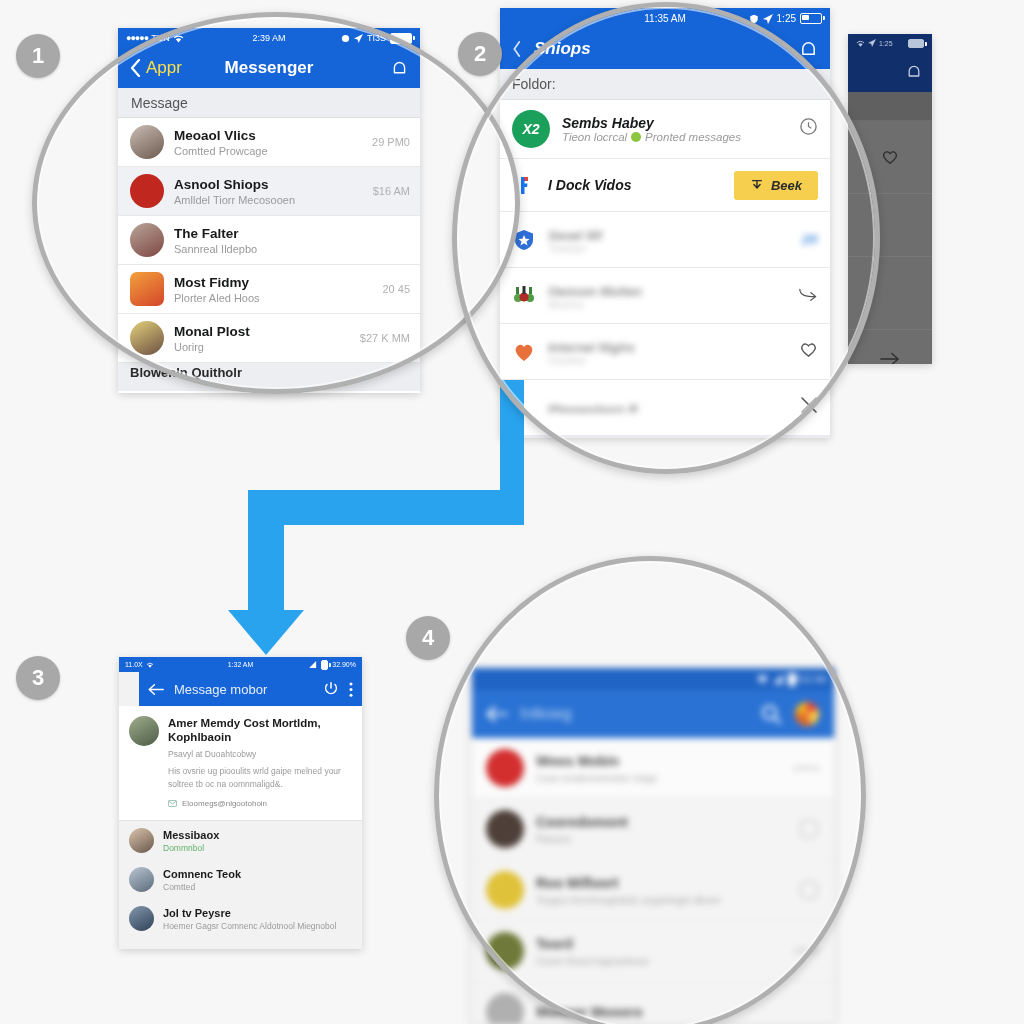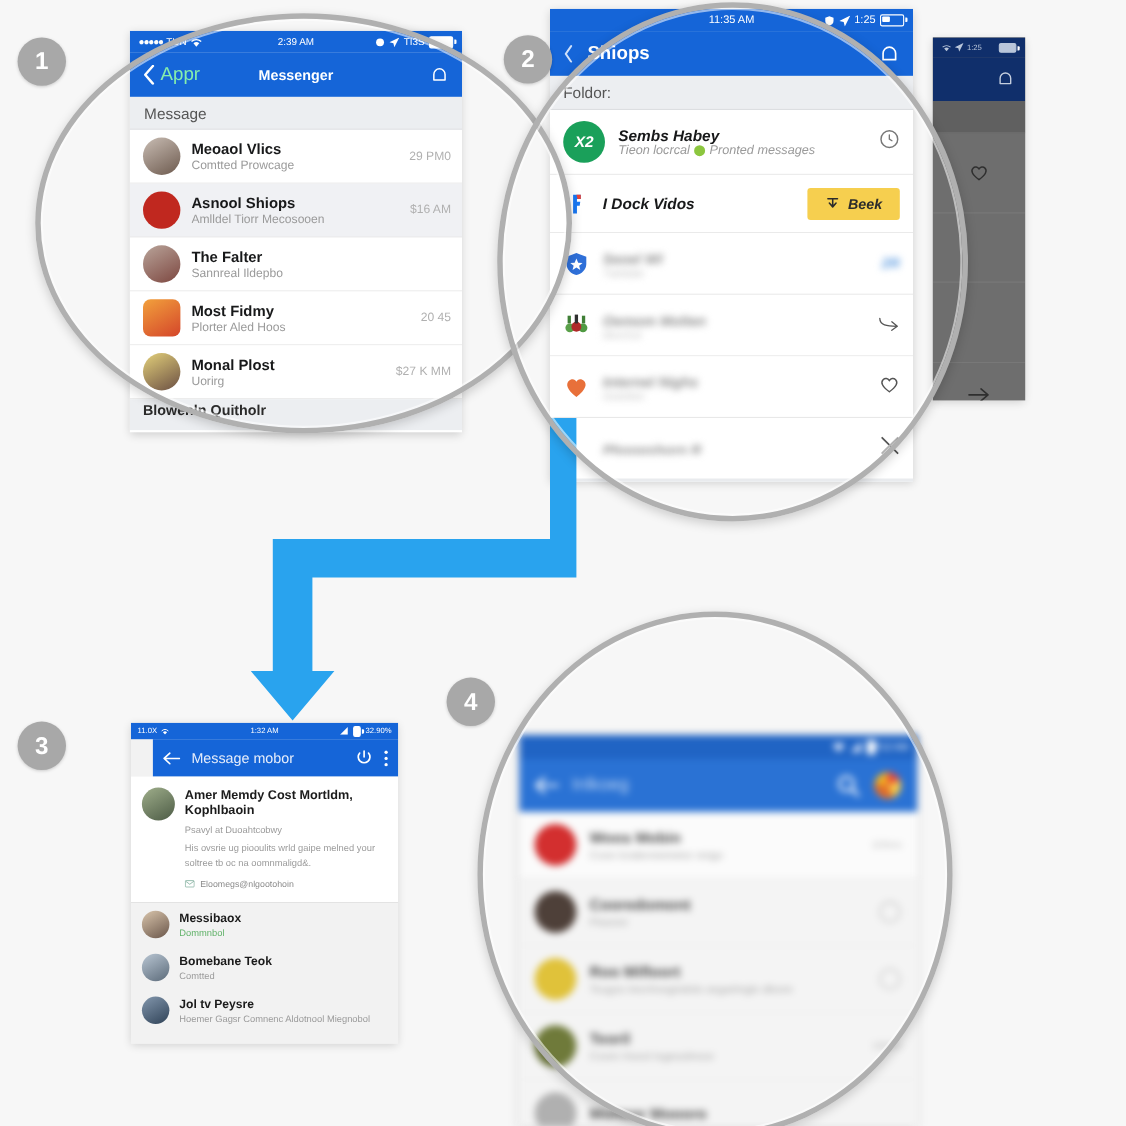--- a/index.html
+++ b/index.html
@@ -66,22 +66,22 @@
   .avatar{border-radius:50%;flex:0 0 auto;background:#cfcfcf;overflow:hidden;position:relative;}
   .rowtext{flex:1;min-width:0;overflow:hidden;}
   .rname{font-weight:bold;color:#18191a;white-space:nowrap;overflow:hidden;}
   .rsub{color:#9a9a9a;white-space:nowrap;overflow:hidden;}
   .rtime{color:#b0b0b0;flex:0 0 auto;}
 
   
   #phone1{left:118px;top:28px;width:302px;height:365px;}
   #phone1 .statusbar{height:20px;font-size:9px;}
   #phone1 .navbar{height:40px;padding:0 12px;justify-content:space-between;}
-  #p1back{display:flex;align-items:center;gap:5px;font-size:17px;color:#86efac;}
-  #p1title{font-size:13px;font-weight:bold;color:#fff;position:absolute;left:0;right:0;text-align:center;pointer-events:none;}
+  #p1back{display:flex;align-items:center;gap:5px;font-size:17px;color:#fde047;}
+  #p1title{font-size:17px;font-weight:bold;color:#fff;position:absolute;left:0;right:0;text-align:center;pointer-events:none;}
   #phone1 .navbar{position:relative;}
   #phone1 .sectionhdr{height:29px;display:flex;align-items:center;padding:0 13px;font-size:14px;}
   #phone1 .row{height:48px;padding:0 10px 0 12px;}
   #phone1 .avatar{width:34px;height:34px;margin-right:10px;}
   #phone1 .rname{font-size:13.5px;}
   #phone1 .rsub{font-size:11px;margin-top:2px;}
   #phone1 .rtime{font-size:11px;}
   #phone1 .row.alt{background:#f0f1f4;}
   #p1last{height:24px;background:#eceef1;display:flex;align-items:flex-start;
           padding:2px 12px;font-size:13px;font-weight:bold;color:#2a2a2a;overflow:hidden;}
@@ -89,21 +89,21 @@
   
   #phone2b{left:848px;top:34px;width:84px;height:330px;background:#6e6e6e;}
   #phone2b .statusbar{height:18px;background:#102f6b;}
   #phone2b .navbar{height:40px;background:#102f6b;justify-content:flex-end;padding-right:10px;}
   #phone2b .grow{border-bottom:1px solid rgba(255,255,255,.07);display:flex;
                  align-items:center;justify-content:center;color:#2e2e2e;}
 
   
   #phone2{left:500px;top:8px;width:330px;height:430px;}
   #phone2 .statusbar{height:21px;font-size:10px;}
-  #phone2 .navbar{height:40px;padding:0 12px;justify-content:space-between;}
+  #phone2 .navbar{height:40px;padding:0 12px;justify-content:space-between;font-style:italic;}
   #p2title{font-size:17px;font-weight:bold;}
   #phone2 .sectionhdr{height:30px;display:flex;align-items:center;padding:0 12px;font-size:14px;}
   #phone2 .row{padding:0 12px;font-style:italic;}
   #p2r1{height:58px;}
   #p2r2{height:52px;}
   #phone2 .blurrow{height:55px;}
   #p2badge{width:38px;height:38px;border-radius:50%;background:#1aa05a;color:#fff;
            display:flex;align-items:center;justify-content:center;font-size:14px;font-weight:bold;
            margin-right:12px;flex:0 0 auto;}
   #phone2 .rname{font-size:14px;}
@@ -510,21 +510,21 @@
     <div class="p3row">
       <div class="avatar" style="background:linear-gradient(150deg,#d9c5ac,#6a564a);"></div>
       <div style="flex:1;min-width:0;">
         <div class="p3n">Messibaox</div>
         <div class="p3s" style="color:#63b36b;">Dommnbol</div>
       </div>
     </div>
     <div class="p3row">
       <div class="avatar" style="background:linear-gradient(150deg,#b9c6d3,#5c6b7a);"></div>
       <div style="flex:1;min-width:0;">
-        <div class="p3n">Bomebane Teok</div>
+        <div class="p3n">Comnenc Teok</div>
         <div class="p3s" style="color:#9b9b9b;">Comtted</div>
       </div>
     </div>
     <div class="p3row">
       <div class="avatar" style="background:linear-gradient(150deg,#8397ad,#2f4257);"></div>
       <div style="flex:1;min-width:0;">
         <div class="p3n">Jol tv Peysre</div>
         <div class="p3s" style="color:#9b9b9b;">Hoemer Gagsr Comnenc Aldotnool Miegnobol</div>
       </div>
     </div>

